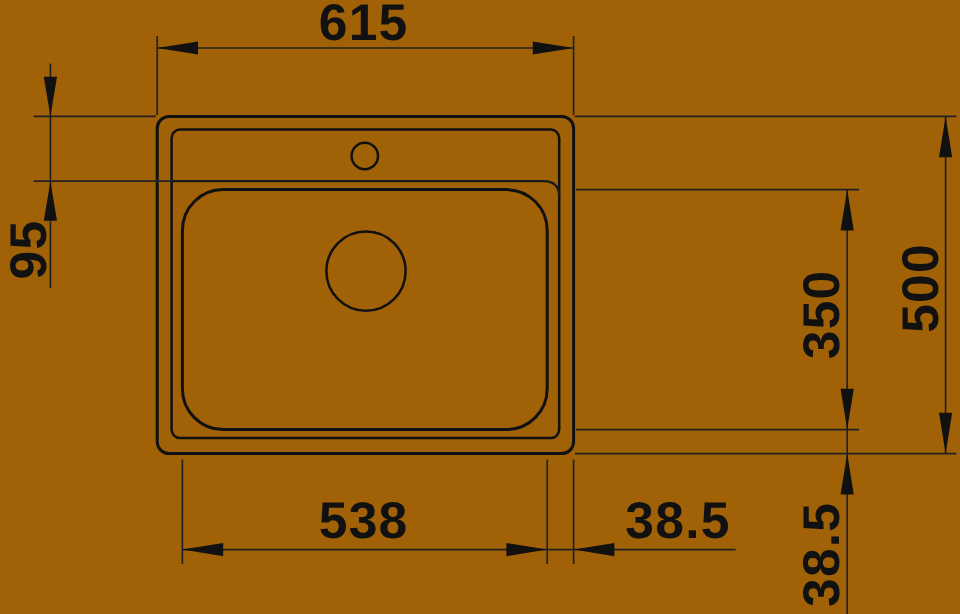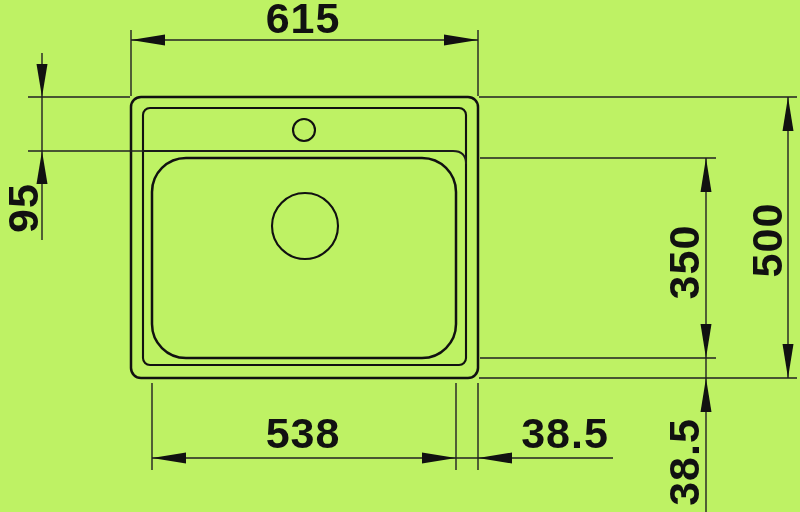--- a/index.html
+++ b/index.html
@@ -1,20 +1,20 @@
 <!DOCTYPE html>
 <html><head>
 <meta charset="utf-8">
 <style>
   html, body { margin: 0; padding: 0; background: #ffffff; }
   .stage {
     position: relative;
     width: 800px;
     height: 512px;
-    background: #bef264;
+    background: #a16207;
     overflow: hidden;
   }
   svg { display: block; }
   
   .obj-heavy { fill: none; stroke: #111111; stroke-width: 2.5; }
   .obj-med   { fill: none; stroke: #111111; stroke-width: 2.1; }
   .obj-thin  { fill: none; stroke: #1a1a1a; stroke-width: 1.8; }
   
   .dimline { fill: none; stroke: #222222; stroke-width: 1.4; }
   .arrow   { fill: #111111; stroke: none; }

